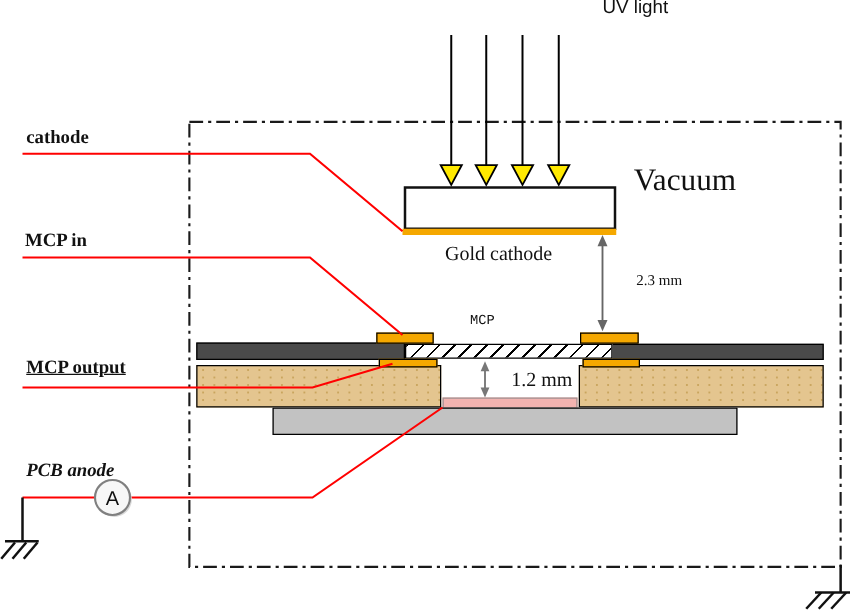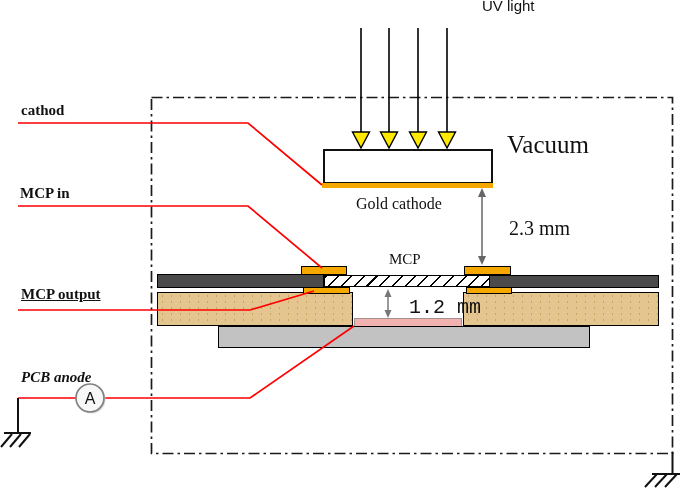--- a/index.html
+++ b/index.html
@@ -33,23 +33,23 @@
   }
   .tan-left{left:157px;top:292px;width:196px;height:34px;}
   .tan-right{left:463px;top:292px;width:196px;height:34px;}
   .pink-anode{left:354px;top:318px;width:108px;height:9px;background:#f2b3b0;border:1px solid #a09090;z-index:3;}
   .gray-plate{left:218px;top:326px;width:372px;height:22px;background:#c2c2c2;border:1.5px solid #000;z-index:3;}
   
   .lbl{position:absolute;z-index:6;white-space:nowrap;color:#111;}
   .uv-light{left:482px;top:-3px;font-family:"Liberation Sans","DejaVu Sans",sans-serif;font-size:15px;}
   .vacuum{left:507px;top:131px;font-size:25px;}
   .gold-cathode{left:356px;top:195px;font-size:16px;}
-  .mcp-label{left:389px;top:251px;font-size:15px;}
-  .dim-23{left:509px;top:217px;font-size:20px;}
-  .dim-12{left:409px;top:296px;font-size:20px;font-family:Liberation Mono, monospace;}
+  .mcp-label{left:376px;top:251px;font-size:11px;font-family:Liberation Mono, monospace;}
+  .dim-23{left:509px;top:217px;font-size:12px;}
+  .dim-12{left:409px;top:296px;font-size:16px;}
   .wire-lbl{font-weight:700;font-size:15px;}
   .cathod{left:21px;top:102px;}
   .mcp-in{left:20px;top:185px;font-family:Liberation Serif, serif;}
   .mcp-output{left:21px;top:286px;text-decoration:underline;}
   .pcb-anode{left:21px;top:369px;font-style:italic;}
   
   #linework{position:absolute;left:0;top:0;width:685px;height:488px;z-index:5;}
 </style>
 </head>
 <body>
@@ -130,18 +130,18 @@
       <text x="90" y="404" text-anchor="middle" font-family="Liberation Sans, DejaVu Sans, sans-serif" font-size="16" fill="#111">A</text>
     </g>
   </svg>
 
   <div class="lbl uv-light">UV light</div>
   <div class="lbl vacuum">Vacuum</div>
   <div class="lbl gold-cathode">Gold cathode</div>
   <div class="lbl mcp-label">MCP</div>
   <div class="lbl dim-23">2.3 mm</div>
   <div class="lbl dim-12">1.2 mm</div>
-  <div class="lbl wire-lbl cathod">cathod</div>
+  <div class="lbl wire-lbl cathod">cathode</div>
   <div class="lbl wire-lbl mcp-in">MCP in</div>
   <div class="lbl wire-lbl mcp-output">MCP output</div>
   <div class="lbl wire-lbl pcb-anode">PCB anode</div>
 
 </div>
 
 </body></html>

